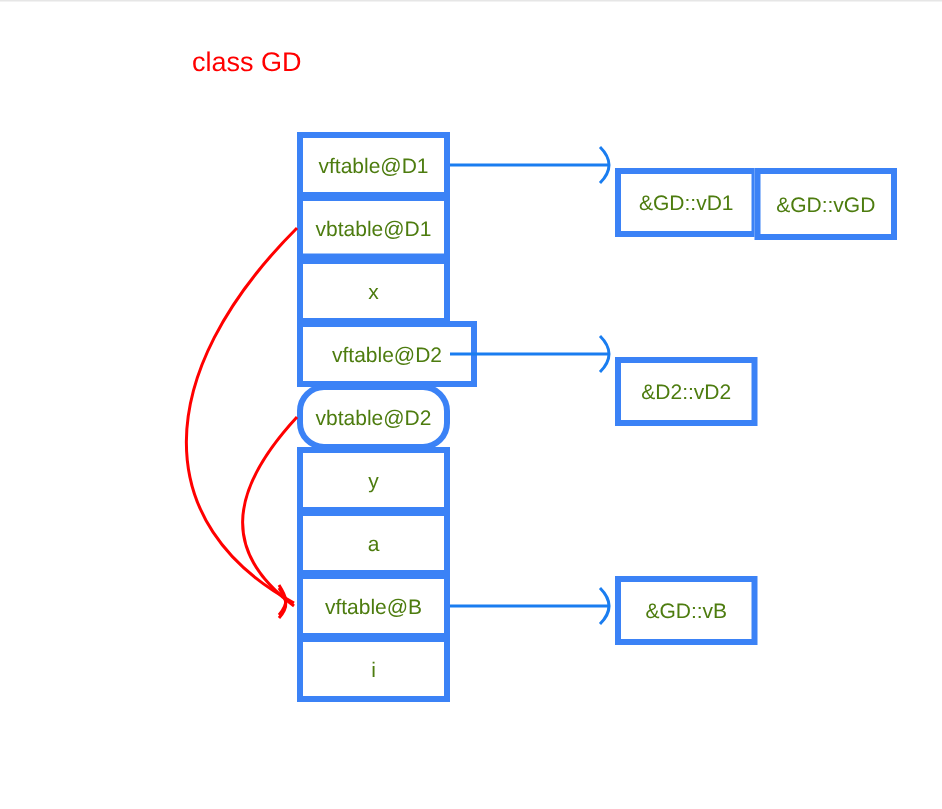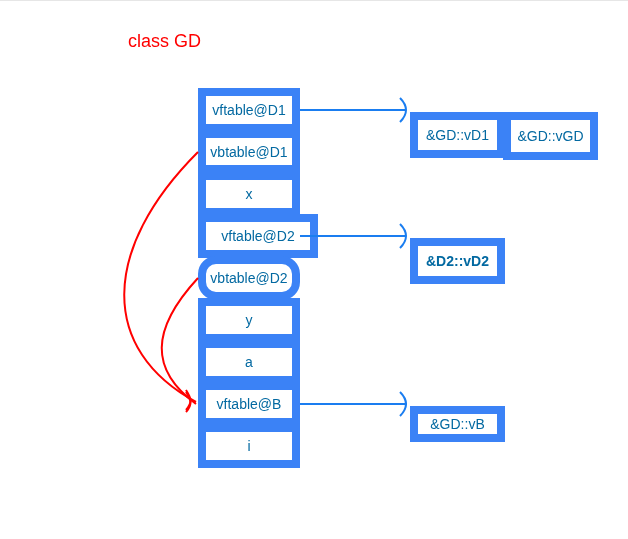--- a/index.html
+++ b/index.html
@@ -18,22 +18,22 @@
   }
   .title {
     position: absolute;
     color: #ff0000;
     font-size: 18px;
     font-weight: 400;
   }
   .cell {
     position: absolute;
     box-sizing: border-box;
-    border: 8px solid #3b82f6;
-    color: #0369a1;
+    border: 4px solid #3b82f6;
+    color: #4d7c0f;
     font-size: 14px;
     display: flex;
     align-items: center;
     justify-content: center;
     background: #fff;
     white-space: nowrap;
   }
   svg.overlay {
     position: absolute;
     left: 0;
@@ -65,23 +65,23 @@
   <div class="cell" style="left:198px; top:214px; width:120px; height:44px;">vftable@D2</div>
   <div class="cell" style="left:198px; top:256px; width:102px; height:44px;border-radius:18px;">vbtable@D2</div>
   <div class="cell" style="left:198px; top:298px; width:102px; height:44px;">y</div>
   <div class="cell" style="left:198px; top:340px; width:102px; height:44px;">a</div>
   <div class="cell" style="left:198px; top:382px; width:102px; height:44px;">vftable@B</div>
   <div class="cell" style="left:198px; top:424px; width:102px; height:44px;">i</div>
 
   <div class="cell" style="left:410px; top:112px; width:95px; height:46px;">&amp;GD::vD1</div>
   <div class="cell" style="left:503px; top:112px; width:95px; height:48px;">&amp;GD::vGD</div>
 
-  <div class="cell" style="left:410px; top:238px; width:95px; height:46px;font-weight:bold;">&amp;D2::vD2</div>
+  <div class="cell" style="left:410px; top:238px; width:95px; height:46px;">&amp;D2::vD2</div>
 
-  <div class="cell" style="left:410px; top:406px; width:95px; height:36px;">&amp;GD::vB</div>
+  <div class="cell" style="left:410px; top:384px; width:95px; height:46px;">&amp;GD::vB</div>
 
   <svg class="overlay">
 
     <g stroke="#1a7df0" stroke-width="2" fill="none">
       <line x1="300" y1="110" x2="406" y2="110"></line>
       <path d="M400 98 C 408 106, 408 114, 400 122"></path>
     </g>
     <g stroke="#1a7df0" stroke-width="2" fill="none">
       <line x1="300" y1="236" x2="406" y2="236"></line>
       <path d="M400 224 C 408 232, 408 240, 400 248"></path>

